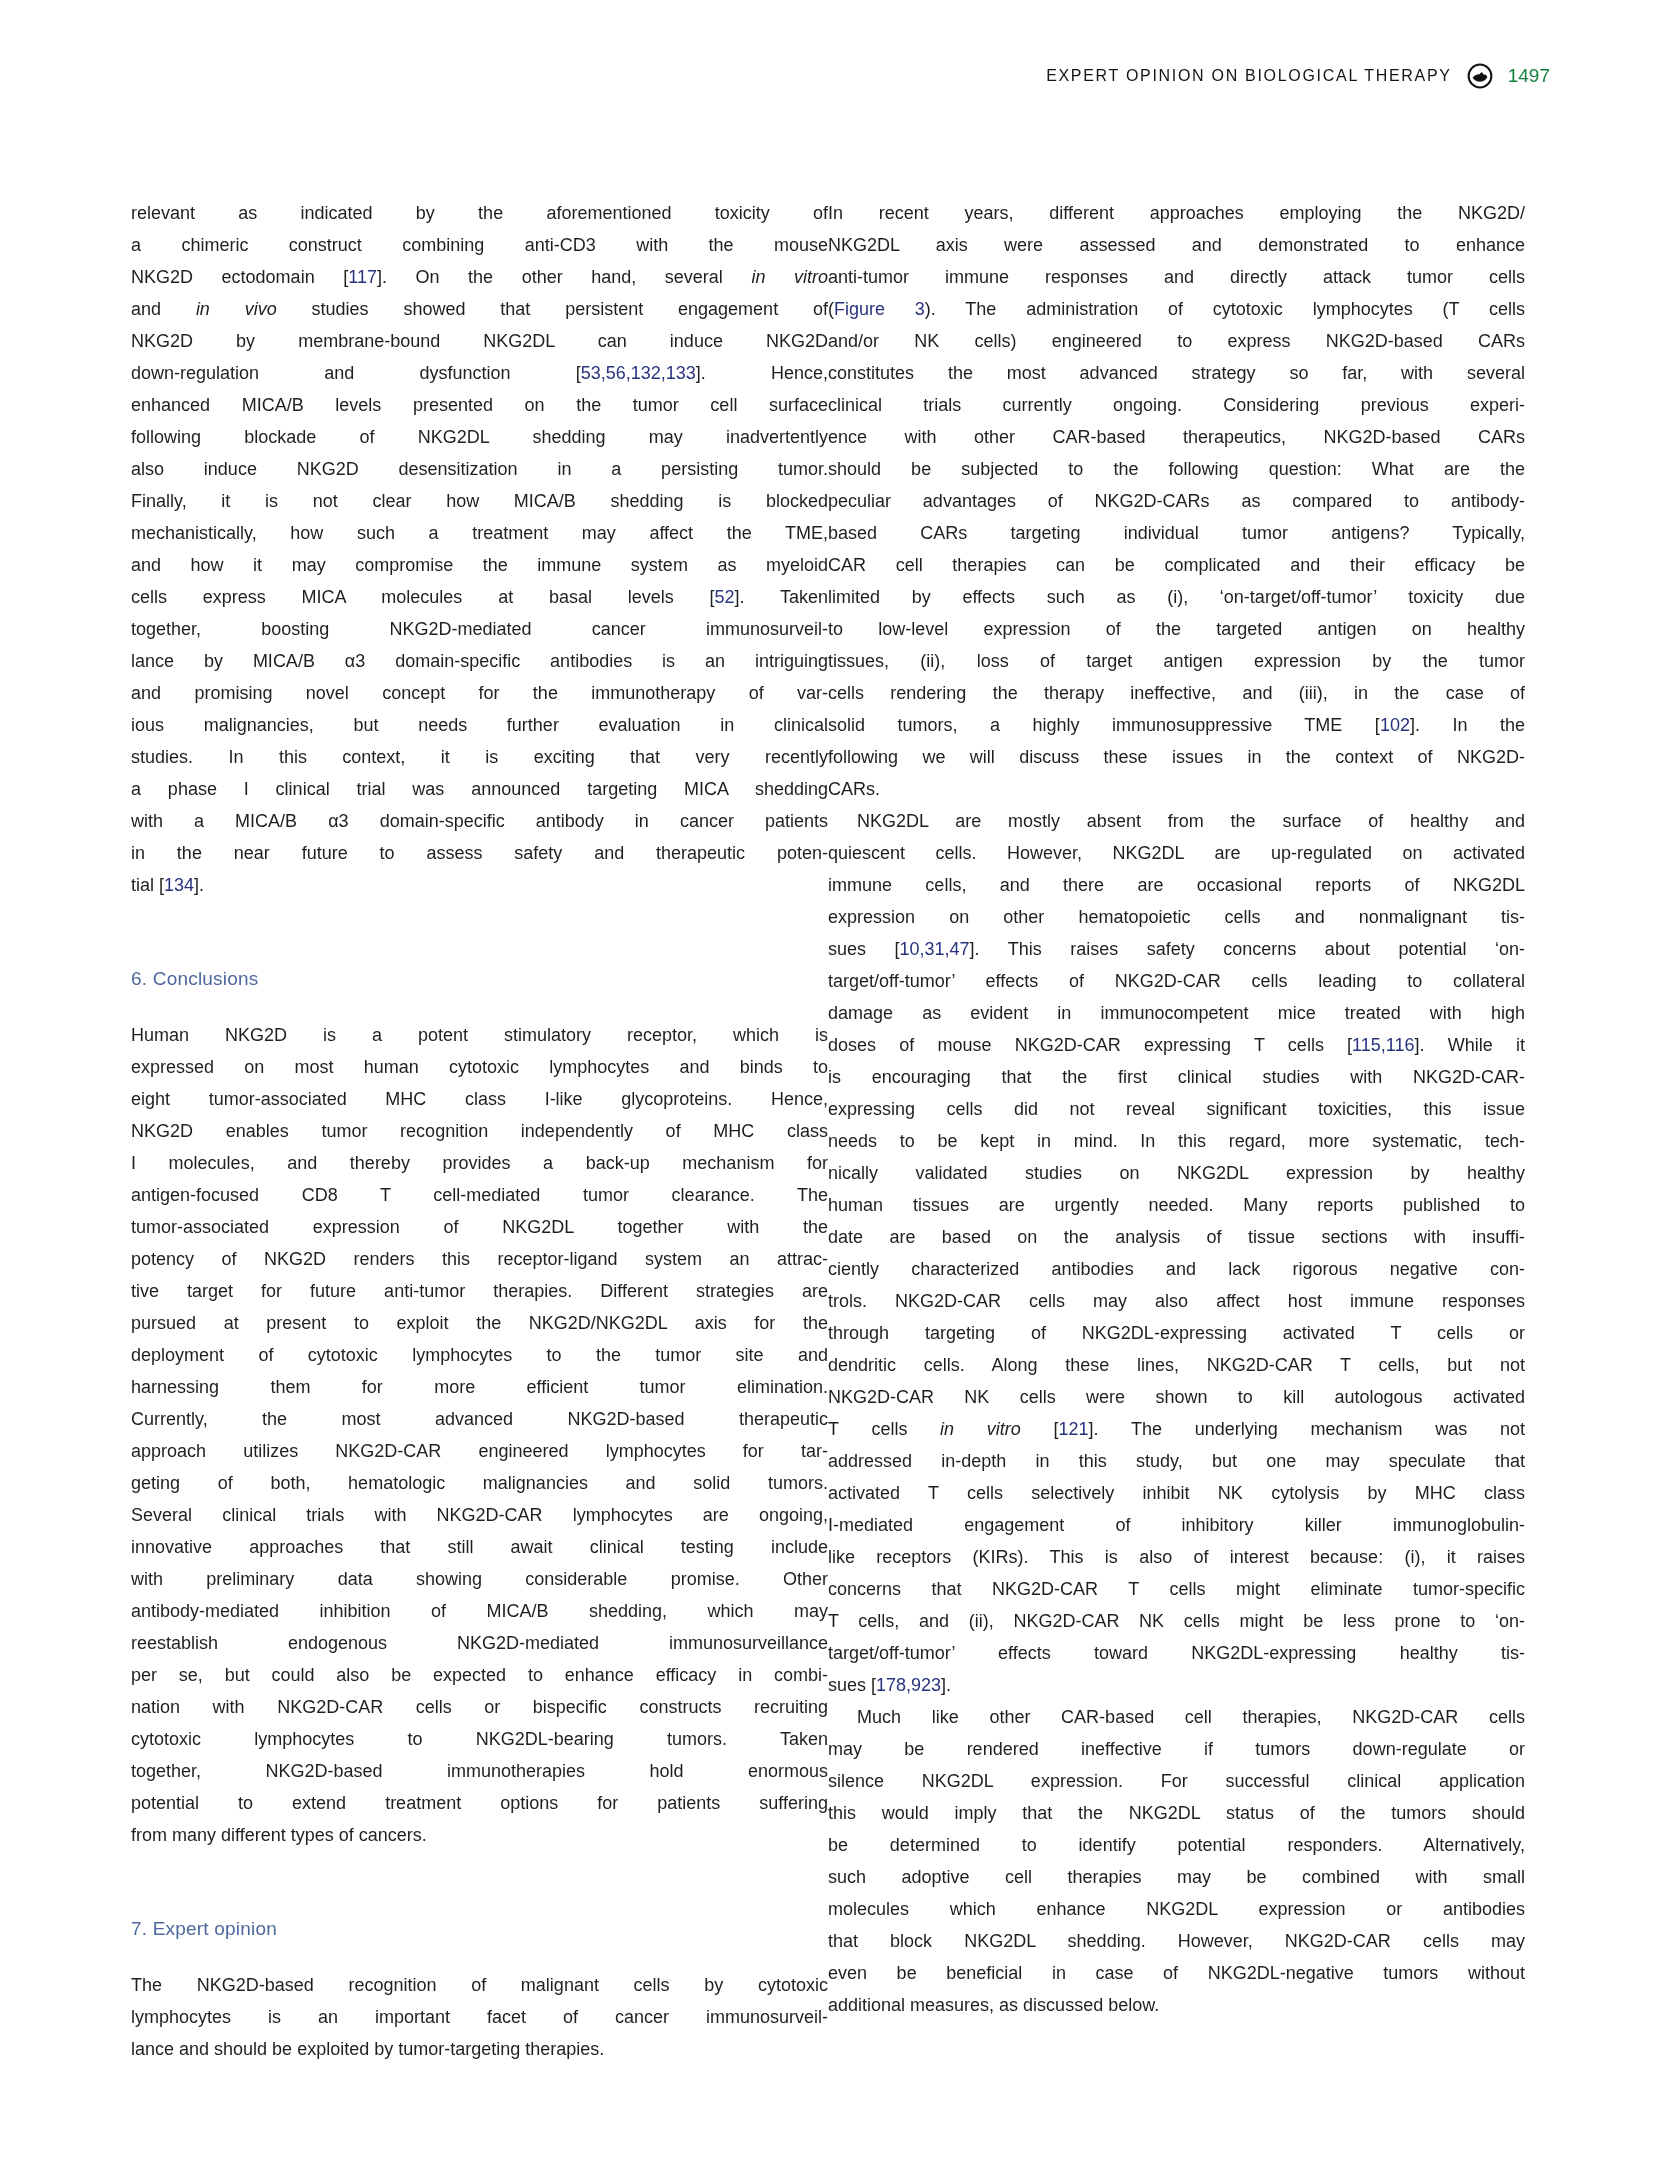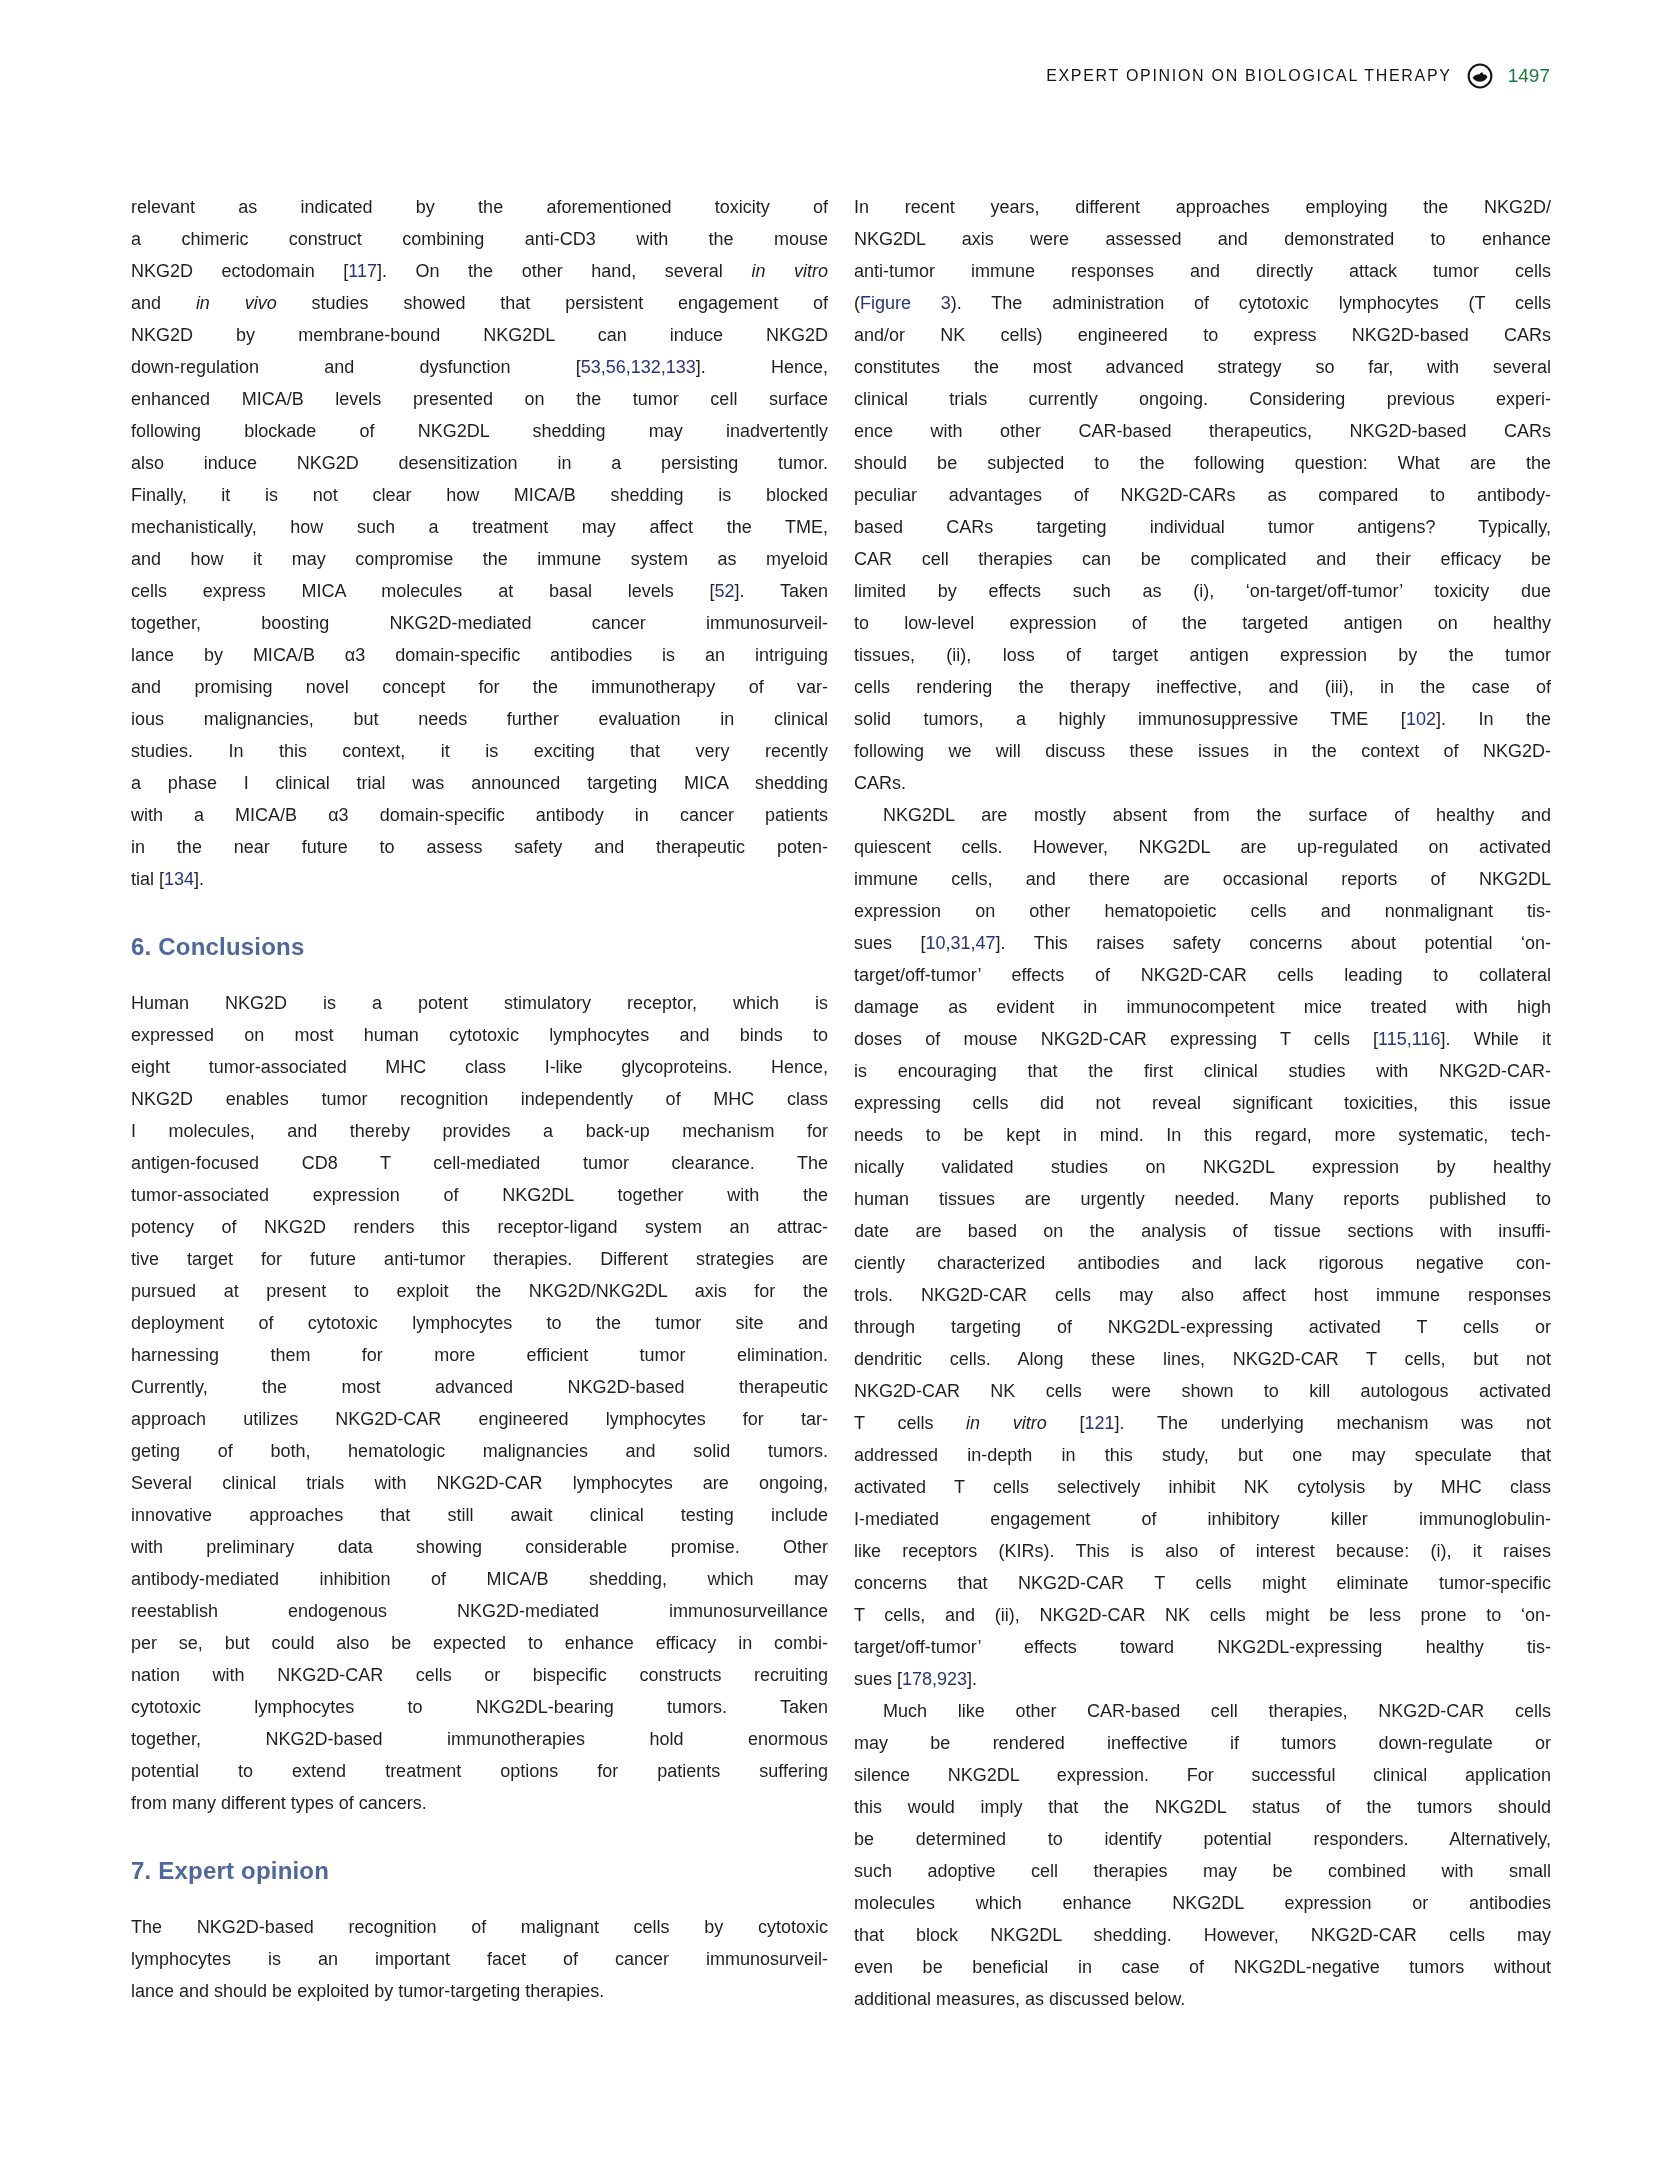--- a/index.html
+++ b/index.html
@@ -17,34 +17,34 @@
     position:absolute;top:55px;right:126px;height:42px;
     display:flex;align-items:center;gap:15px;justify-content:space-between;
   }
   .jtitle{
     font-size:16px;letter-spacing:1.7px;color:#141414;white-space:nowrap;
   }
   .logo{display:flex;align-items:center;}
   .logo svg{display:block;}
   .pageno{font-size:19px;color:#15803d;}
   .columns{
-    position:absolute;top:191px;left:131px;width:1420px;
-    display:flex;gap:26px;
+    position:absolute;top:197px;left:131px;width:1420px;
+    display:flex;
   }
   .col{width:697px;}
   .para{margin:0;}
   .line{
     font-size:18px;line-height:32px;height:32px;overflow:hidden;
     text-align:justify;text-align-last:justify;-moz-text-align-last:justify;
   }
   .line.last{text-align-last:left;-moz-text-align-last:left;}
   .indent .line:first-child{text-indent:29px;}
   h2.shead{
-    color:var(--heading-color);font-size:24px;font-weight:bold;
-    line-height:33px;margin:35px 0 24px 0;letter-spacing:0.2px;
+    color:var(--heading-color);font-size:19px;font-weight:normal;
+    line-height:33px;margin:61px 0 24px 0;letter-spacing:0.2px;
   }
   .cite{color:var(--citation-color);}
   .it{font-style:italic;}
 </style>
 </head>
 <body>
 
 <div class="page">
 
   <header class="runhead">

